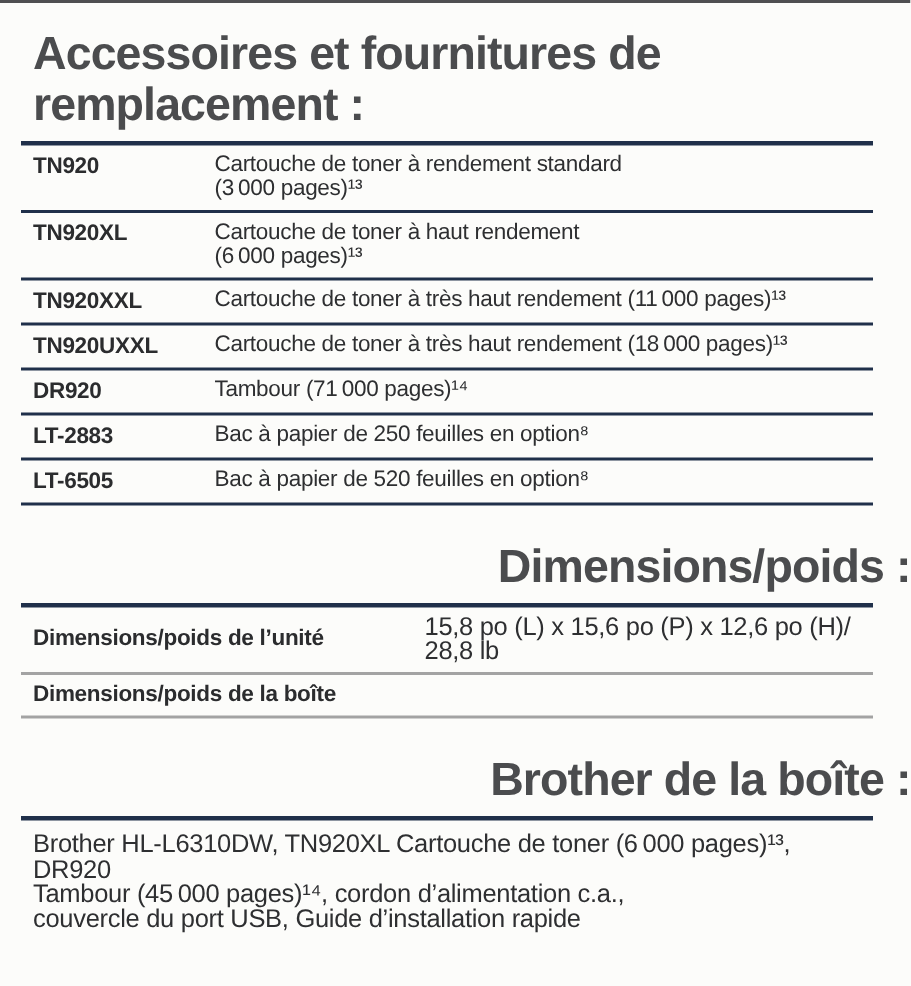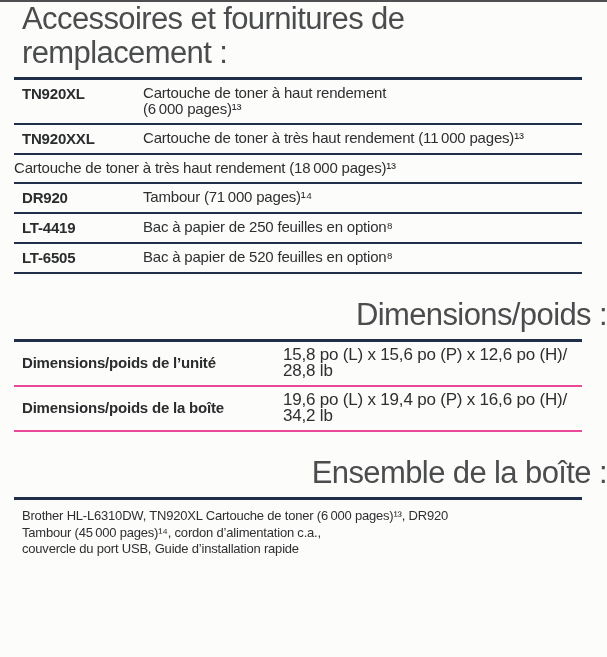--- a/index.html
+++ b/index.html
@@ -14,24 +14,24 @@
     color: #2e2f31;
     overflow: hidden;
     letter-spacing: -0.2px;
   }
   .top-strip {
     height: 2px;
     background: #4f4f51;
     width: 100%;
   }
   .section-title {
-    margin: 0 0 7px 22px;
+    margin: 17px 0 7px 22px;
     font-size: 31px;
     line-height: 34px;
-    font-weight: normal;
+    font-weight: bold;
     color: #4b4c4e;
     letter-spacing: -0.6px;
     white-space: pre-line;
   }
   .section-title.sub {
     margin-top: 24px;
     text-align: right;
   }
   .rule-thick {
     height: 3px;
@@ -61,93 +61,97 @@
   .desc-cell {
     font-size: 15px;
     line-height: 16px;
     white-space: pre-line;
     color: #2e2f31;
   }
   .dim-row {
     display: flex;
     align-items: center;
     padding: 5px 0 6px 0;
-    border-bottom: 2px solid #ec4899;
+    border-bottom: 2px solid #a3a3a3;
   }
   .dim-label {
     margin-left: 8px;
     width: 261px;
     flex: 0 0 261px;
     font-size: 15px;
     line-height: 16px;
     font-weight: bold;
     color: #2b2c2e;
   }
   .dim-value {
     font-size: 17px;
     line-height: 16px;
     white-space: pre-line;
   }
   .contents-body {
     margin: 8px 0 9px 22px;
     width: 555px;
-    font-size: 13px;
+    font-size: 17px;
     line-height: 16.5px;
     white-space: pre-line;
   }
 </style>
 </head>
 <body>
 
 <div class="top-strip"></div>
 
 <h1 class="section-title">Accessoires et fournitures de
 remplacement :</h1>
 <div class="rule-thick"></div>
 
 <div class="tbl">
   <div class="tbl-row">
+    <div class="code-cell">TN920</div>
+    <div class="desc-cell">Cartouche de toner à rendement standard
+(3 000 pages)¹³</div>
+  </div>
+  <div class="tbl-row">
     <div class="code-cell">TN920XL</div>
     <div class="desc-cell">Cartouche de toner à haut rendement
 (6 000 pages)¹³</div>
   </div>
   <div class="tbl-row">
     <div class="code-cell">TN920XXL</div>
     <div class="desc-cell">Cartouche de toner à très haut rendement (11 000 pages)¹³</div>
   </div>
   <div class="tbl-row">
+    <div class="code-cell">TN920UXXL</div>
     <div class="desc-cell">Cartouche de toner à très haut rendement (18 000 pages)¹³</div>
   </div>
   <div class="tbl-row">
     <div class="code-cell">DR920</div>
     <div class="desc-cell">Tambour (71 000 pages)¹⁴</div>
   </div>
   <div class="tbl-row">
-    <div class="code-cell">LT-4419</div>
+    <div class="code-cell">LT-2883</div>
     <div class="desc-cell">Bac à papier de 250 feuilles en option⁸</div>
   </div>
   <div class="tbl-row">
     <div class="code-cell">LT-6505</div>
     <div class="desc-cell">Bac à papier de 520 feuilles en option⁸</div>
   </div>
 </div>
 
 <h1 class="section-title sub">Dimensions/poids :</h1>
 <div class="rule-thick"></div>
 
 <div class="tbl">
   <div class="dim-row">
     <div class="dim-label">Dimensions/poids de l’unité</div>
     <div class="dim-value">15,8 po (L) x 15,6 po (P) x 12,6 po (H)/
 28,8 lb</div>
   </div>
   <div class="dim-row">
     <div class="dim-label">Dimensions/poids de la boîte</div>
-    <div class="dim-value">19,6 po (L) x 19,4 po (P) x 16,6 po (H)/
-34,2 lb</div>
   </div>
 </div>
 
-<h1 class="section-title sub">Ensemble de la boîte :</h1>
+<h1 class="section-title sub">Brother de la boîte :</h1>
 <div class="rule-thick"></div>
 <div class="contents-body">Brother HL-L6310DW, TN920XL Cartouche de toner (6 000 pages)¹³, DR920
 Tambour (45 000 pages)¹⁴, cordon d’alimentation c.a.,
 couvercle du port USB, Guide d’installation rapide</div>
 
 </body></html>

